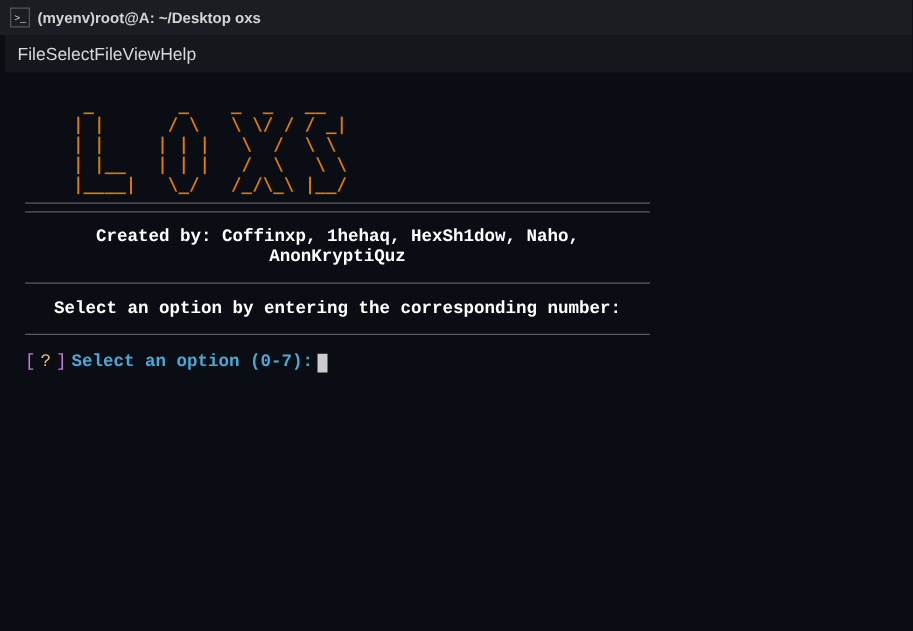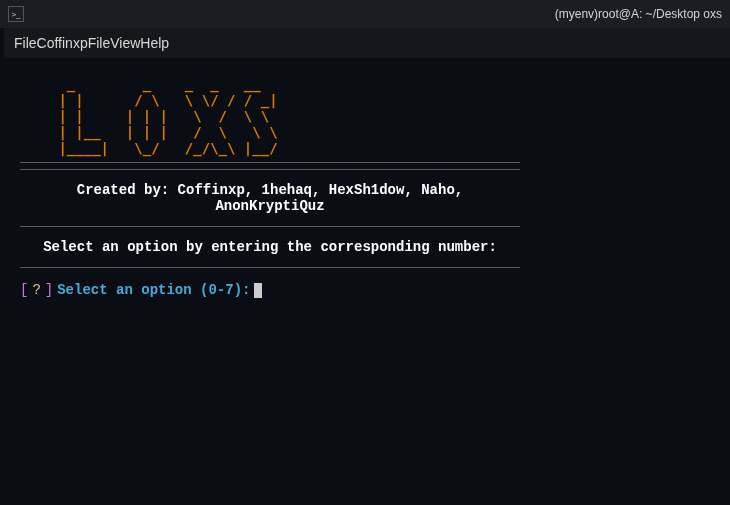--- a/index.html
+++ b/index.html
@@ -27,22 +27,22 @@
     height: 16px;
     border: 1px solid #555;
     margin-right: 6px;
     display: flex;
     align-items: center;
     justify-content: center;
     font-size: 8px;
   }
   .titlebar-title {
     flex: 1;
-    text-align: right;
-    font-weight: 400;
+    text-align: left;
+    font-weight: 700;
   }
   .menubar {
     background: #14171c;
     height: 30px;
     display: flex;
     align-items: center;
     padding: 0 10px;
     font-family: -apple-system, 'Segoe UI', sans-serif;
     font-size: 14px;
     color: #d8d8d8;
@@ -107,21 +107,21 @@
 </head>
 <body>
 
 <div class="titlebar">
   <span class="titlebar-icon">&gt;_</span>
   <span class="titlebar-title">(myenv)root@A: ~/Desktop   oxs</span>
 </div>
 
 <div class="menubar">
   <span>File</span>
-  <span>Coffinxp</span>
+  <span>Select</span>
   <span>File</span>
   <span>View</span>
   <span>Help</span>
 </div>
 
 <div class="terminal-body">
 
   <pre class="ascii-logo">  _        _    _  _   __   
  | |      / \   \ \/ / / _| 
  | |     | | |   \  /  \ \     

